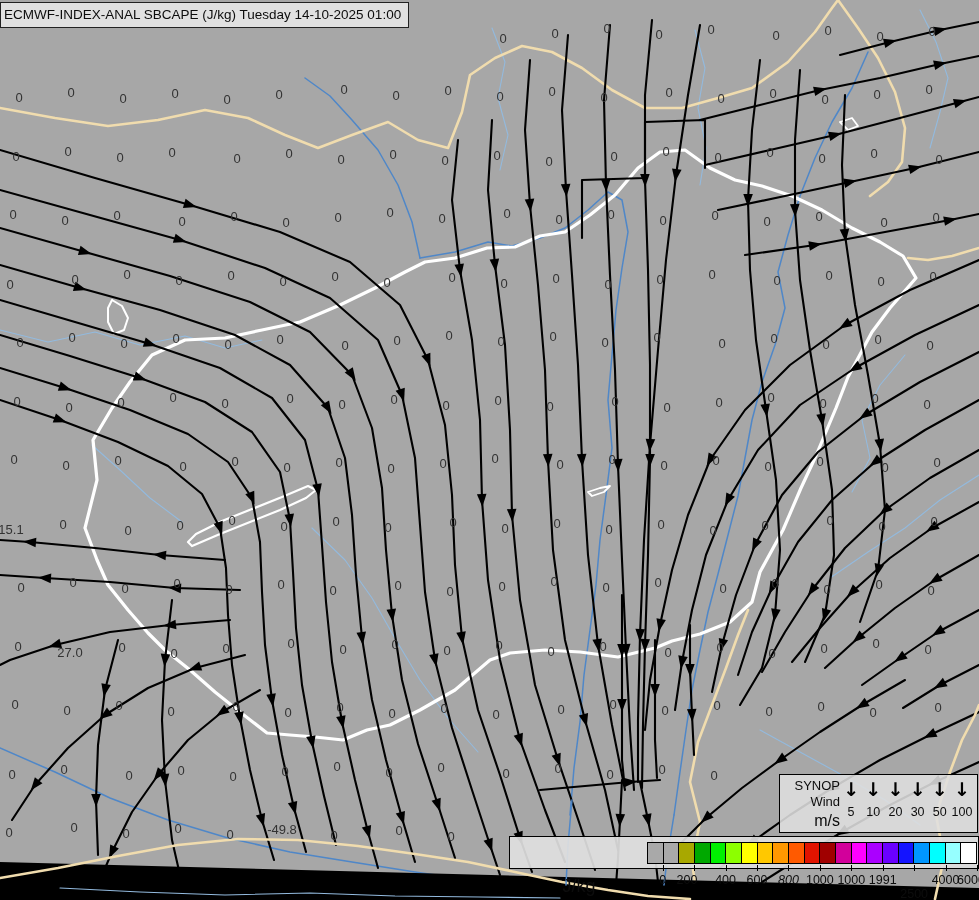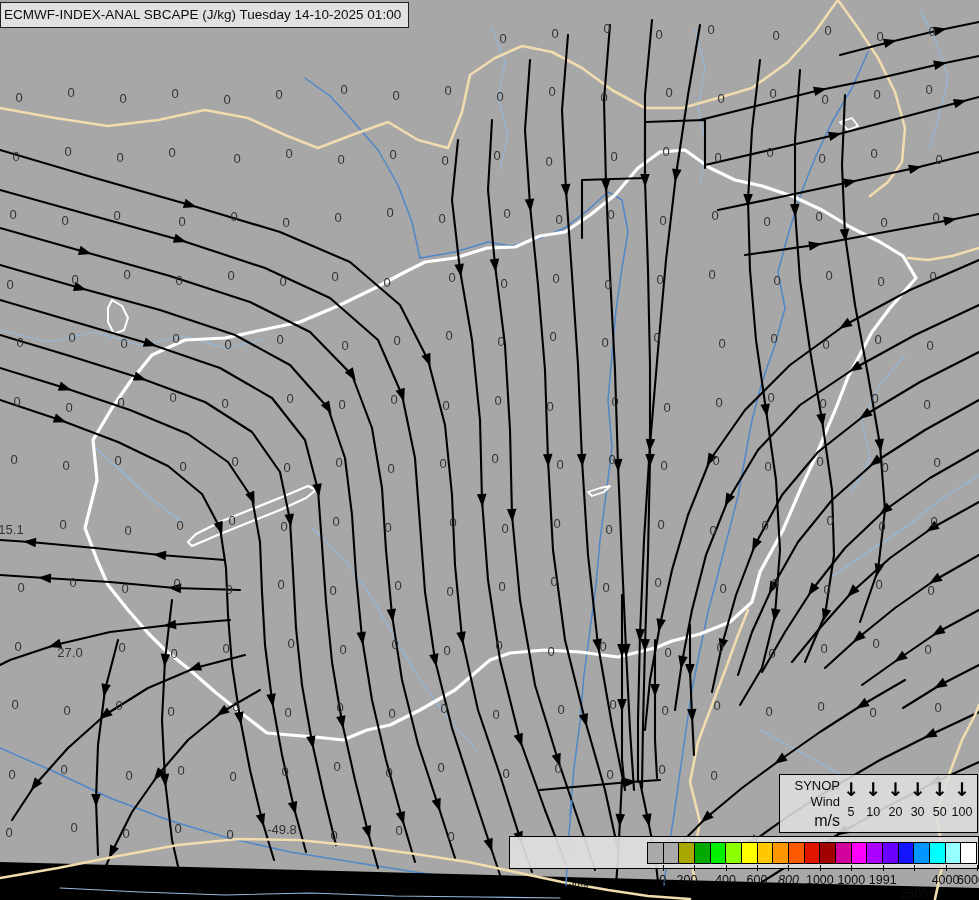--- a/index.html
+++ b/index.html
@@ -17,21 +17,21 @@
   .wind-arrows{flex:1;display:flex;padding:1px 4px 0 0;}
   .wind-col{flex:1;text-align:center;}
   .wind-col .arrow{display:block;font-size:19px;font-weight:bold;line-height:26px;
     font-family:"DejaVu Sans",sans-serif;color:#000;}
   .wind-col .speed{font-size:12.5px;color:#0d0d0d;}
   .cape-legend{position:absolute;left:509px;top:836px;width:470px;height:64px;color:#0d0d0d;}
   .cape-box{position:absolute;left:0;top:0;width:468px;height:31px;
     background:rgba(223,223,223,0.92);border:1px solid #000;}
   .cape-title{position:absolute;left:0;top:2px;width:140px;text-align:center;
     font-size:13px;line-height:14px;}
-  .cape-units{position:absolute;left:0;top:40px;width:140px;text-align:center;font-size:11px;}
+  .cape-units{position:absolute;left:0;top:40px;width:140px;text-align:center;font-size:18px;}
   .cape-bar{position:absolute;left:138px;top:6px;width:330px;height:22px;display:flex;}
   .cape-cell{flex:1;border:1px solid #000;margin-left:-1px;}
   .cape-cell:first-child{margin-left:0;}
   .cape-tick{position:absolute;top:29px;width:1px;height:6px;background:#000;}
   .cape-ticklabel{position:absolute;top:37px;transform:translateX(-50%);
     font-size:12.5px;white-space:nowrap;}
 </style>
 </head>
 <body>
 

